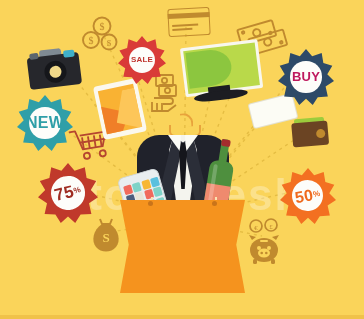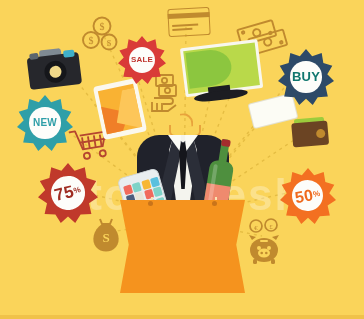--- a/index.html
+++ b/index.html
@@ -399,28 +399,28 @@
   <div class="item badge" style="left:118px; top:36px; width:48px; height:48px;">
     <div class="star-bg" style="background:#d93b38;"></div>
     <div class="star-disc">
         <span class="star-txt" style="font-size:8px; color:#c0352f;">SALE</span>
       </div>
   </div>
 
   <div class="item badge" style="left:17px; top:95px; width:56px; height:56px;">
     <div class="star-bg" style="background:#2f9fa8;"></div>
     <div class="star-disc">
-        <span class="star-txt" style="font-size:10px; color:#2f9fa8;">NEW</span>
+        <span class="star-txt" style="font-size:16px; color:#2f9fa8;">NEW</span>
       </div>
   </div>
 
   <div class="item badge" style="left:278px; top:49px; width:56px; height:56px;">
     <div class="star-bg" style="background:#2d4a68;"></div>
     <div class="star-disc">
-        <span class="star-txt" style="font-size:13px; color:#0f766e;">BUY</span>
+        <span class="star-txt" style="font-size:13px; color:#be185d;">BUY</span>
       </div>
   </div>
 
   <div class="item badge" style="left:38px; top:163px; width:60px; height:60px;">
     <div class="star-bg" style="background:#c0392b;"></div>
     <div class="star-disc" style="transform:rotate(-14deg);">
       <span class="star-txt" style="font-size:17px; color:#9f2d22;">75</span>
         <span class="star-txt" style="font-size:8px; color:#9f2d22; align-self:flex-start; margin-top:12px;">%</span>
     </div>
   </div>

